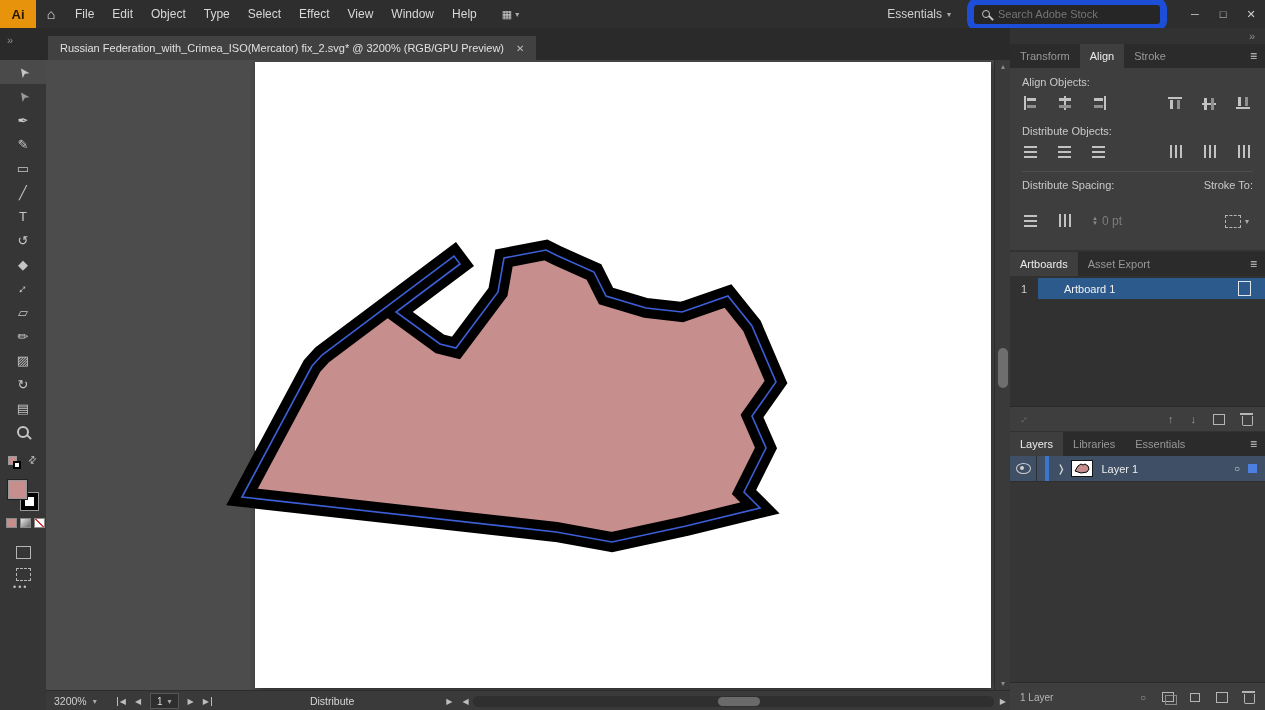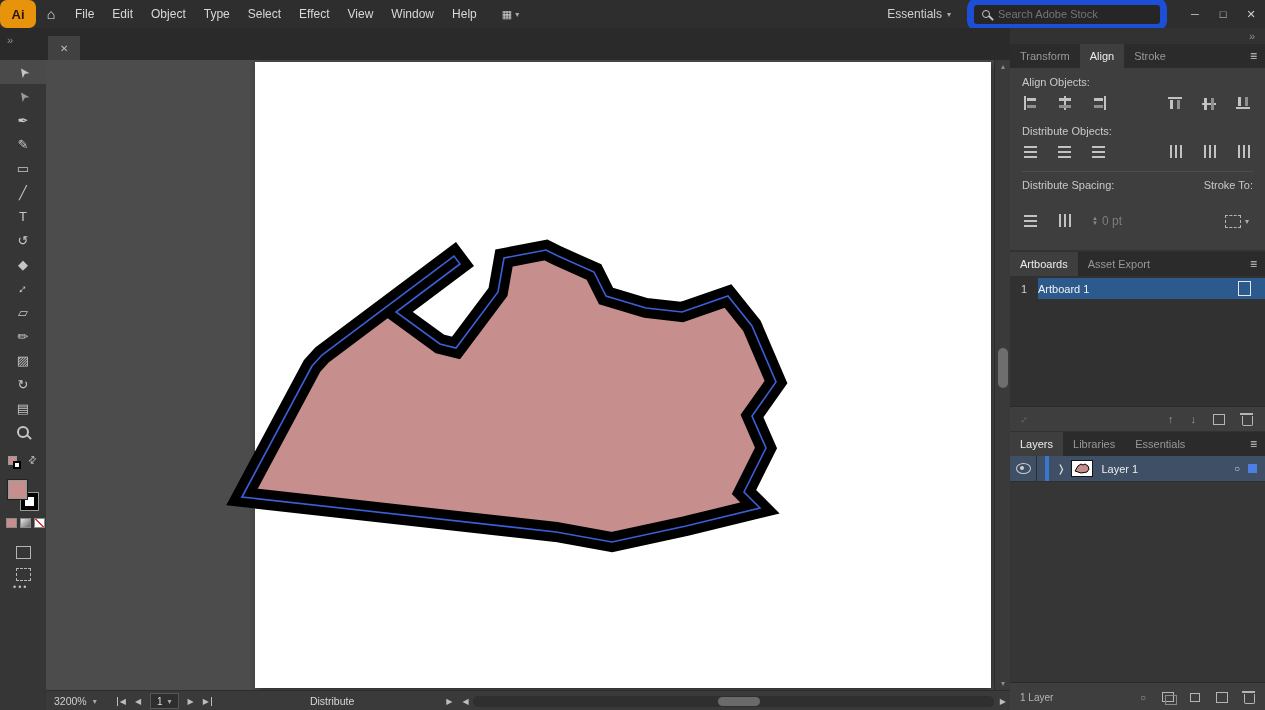--- a/index.html
+++ b/index.html
@@ -3,21 +3,21 @@
 <meta charset="utf-8">
 <style>
   html,body{margin:0;padding:0;background:#1e1e1e;}
   #app{position:relative;width:1265px;height:710px;background:#323232;overflow:hidden;
        font-family:"Liberation Sans",sans-serif;color:#d6d6d6;font-size:12px;-webkit-font-smoothing:antialiased;}
   .abs{position:absolute;}
 
   
   #titlebar{left:0;top:0;width:1265px;height:28px;background:#2e2e2e;display:flex;align-items:center;}
   #logo{width:36px;height:28px;background:#e8930c;color:#2a1600;font-weight:bold;font-size:13px;
-        display:flex;align-items:center;justify-content:center;border-radius:7px;}
+        display:flex;align-items:center;justify-content:center;}
   #home{width:30px;text-align:center;font-size:14px;color:#e0e0e0;}
   .menu{padding:0 9px;height:28px;line-height:28px;color:#d8d8d8;cursor:default;white-space:nowrap;}
   #arrange{margin-left:16px;color:#c9c9c9;font-size:11px;display:flex;align-items:center;gap:3px;}
   #tb-spacer{flex:1;}
   #workspace{display:flex;align-items:center;gap:5px;color:#d0d0d0;margin-right:16px;font-size:12px;}
   #searchbox{display:flex;align-items:center;gap:6px;width:170px;height:19px;background:#262626;
              border:7px solid #1d4ed8;border-radius:10px;padding:0 8px;margin-right:14px;}
   #searchbox input{background:transparent;border:none;outline:none;color:#bdbdbd;font-size:11px;width:125px;
                    font-family:"Liberation Sans",sans-serif;}
   .winbtn{width:28px;height:28px;display:flex;align-items:center;justify-content:center;color:#cfcfcf;font-size:11px;}
@@ -121,21 +121,21 @@
   #spinner{display:flex;align-items:center;gap:4px;margin-left:18px;color:#7d7d7d;}
   .spinchv{display:flex;flex-direction:column;font-size:6px;line-height:5px;color:#8a8a8a;}
   .ic-board{width:14px;height:11px;border:1px dashed #b5b5b5;display:inline-block;}
   #aligntoic{margin-left:auto;display:flex;align-items:center;gap:4px;margin-right:4px;}
 
   #panel-artboards{top:252px;height:178px;}
   #ablist{position:absolute;left:0;top:24px;width:255px;height:130px;background:#313131;}
   .abrow{display:flex;align-items:center;height:21px;margin-top:2px;}
   .abnum{width:28px;text-align:center;color:#cfcfcf;font-size:11px;}
   .abname{flex:1;height:21px;background:#2d5a8c;color:#f2f2f2;font-size:11px;display:flex;align-items:center;
-          }
+          padding-left:26px;}
   .ic-page{width:11px;height:13px;border:1px solid #dfe6ee;display:inline-block;margin:0 8px 0 8px;background:transparent;}
   #abfoot{position:absolute;left:0;top:154px;width:255px;height:24px;background:#3e3e3e;border-top:1px solid #2a2a2a;
           display:flex;align-items:center;}
   #abfoot .lft{margin-left:12px;color:#6f6f6f;font-size:11px;}
   #abfoot .icons{margin-left:auto;display:flex;align-items:center;gap:17px;margin-right:12px;color:#9a9a9a;font-size:11px;}
   .ic-newsq{width:10px;height:9px;border:1px solid #b5b5b5;display:inline-block;position:relative;}
   .ic-trash{width:9px;height:9px;border:1px solid #b5b5b5;border-top:none;border-radius:0 0 2px 2px;
             display:inline-block;position:relative;margin-top:3px;}
   .ic-trash::before{content:"";position:absolute;top:-3px;left:-3px;width:13px;height:2px;background:#b5b5b5;}
 
@@ -189,20 +189,21 @@
       <input type="text" placeholder="Search Adobe Stock" style="">
     </div>
     <span class="winbtn">─</span>
     <span class="winbtn">□</span>
     <span class="winbtn">✕</span>
   </div>
 
   <div id="tabstrip" class="abs">
     <span id="rail-collapse">»</span>
     <div class="doctab">
+      <span>Russian Federation_with_Crimea_ISO(Mercator) fix_2.svg* @ 3200% (RGB/GPU Preview)</span>
       <span class="close">✕</span>
     </div>
   </div>
   <div id="rtopstrip" class="abs">
     <span>»</span>
   </div>
 
   <div id="toolrail" class="abs">
     <div class="tool active">
         <span class="rot-arr">➤</span>

